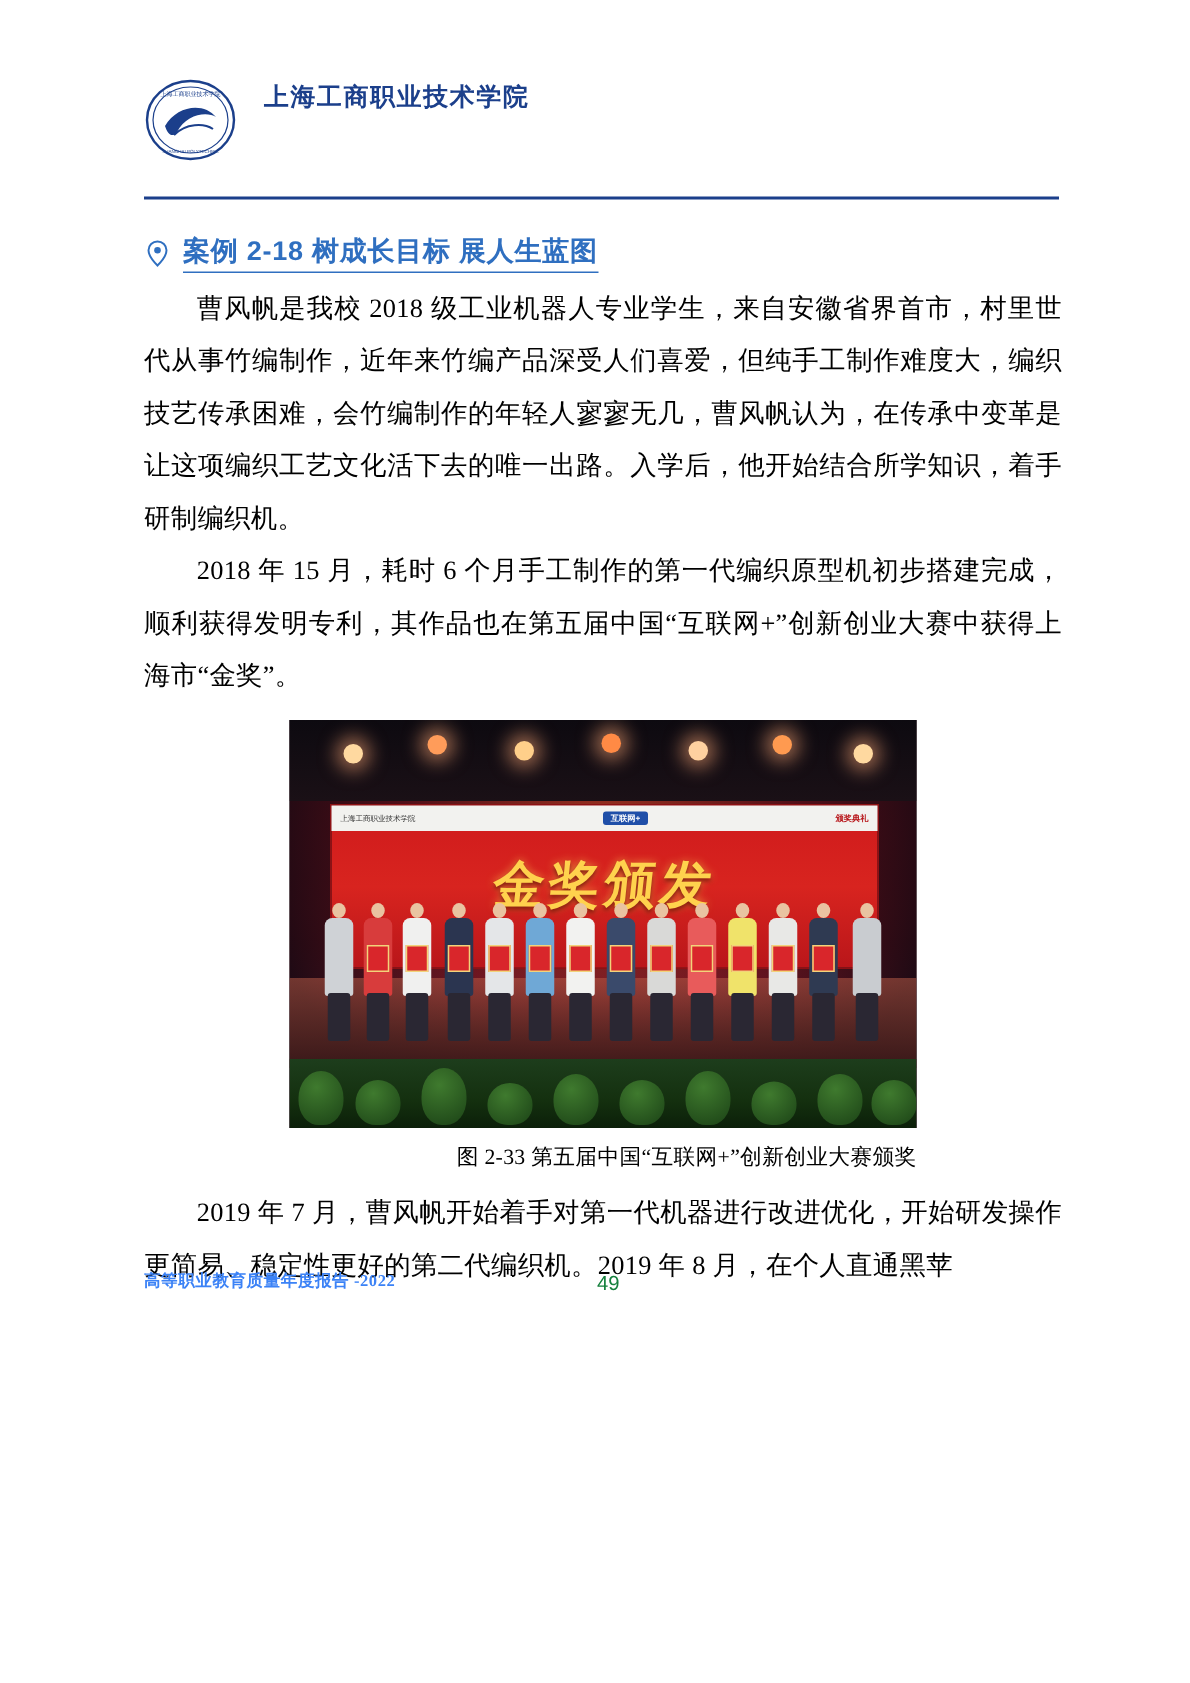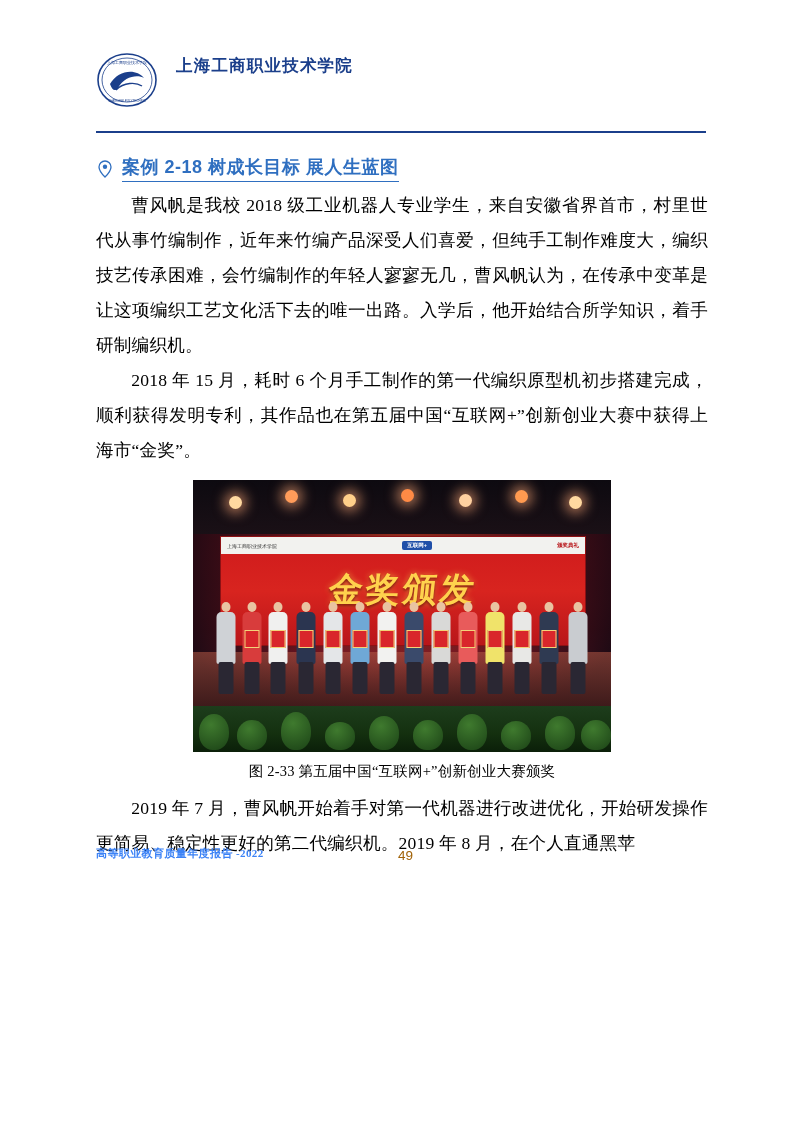--- a/index.html
+++ b/index.html
@@ -256,21 +256,21 @@
   }
   .leaf {
     position: absolute;
     bottom: 2px;
     width: 30px; height: 36px;
     border-radius: 50% 50% 45% 45%;
     background: radial-gradient(circle at 40% 30%, #3f7a2e, #1b4216);
   }
   .fig-caption {
     margin-top: 10px;
-    text-align: center;
+    text-align: right;
     font-size: 14.5px;
     letter-spacing: 0.2px;
   }
 
   
   .footer {
     position: absolute;
     left: 96px;
     bottom: 72px;
     width: 612px;
@@ -285,21 +285,21 @@
     font-weight: bold;
     color: #3b82f6;
     letter-spacing: 0.4px;
   }
   .footer-page {
     position: absolute;
     left: 302px;
     top: 2px;
     font-family: "Liberation Sans", "DejaVu Sans", sans-serif;
     font-size: 13.5px;
-    color: #a16207;
+    color: #15803d;
   }
 </style>
 </head>
 <body>
 
 <div class="page">
 
   <div class="header">
     <div class="logo">
       <svg width="62" height="56" viewBox="0 0 62 56">

